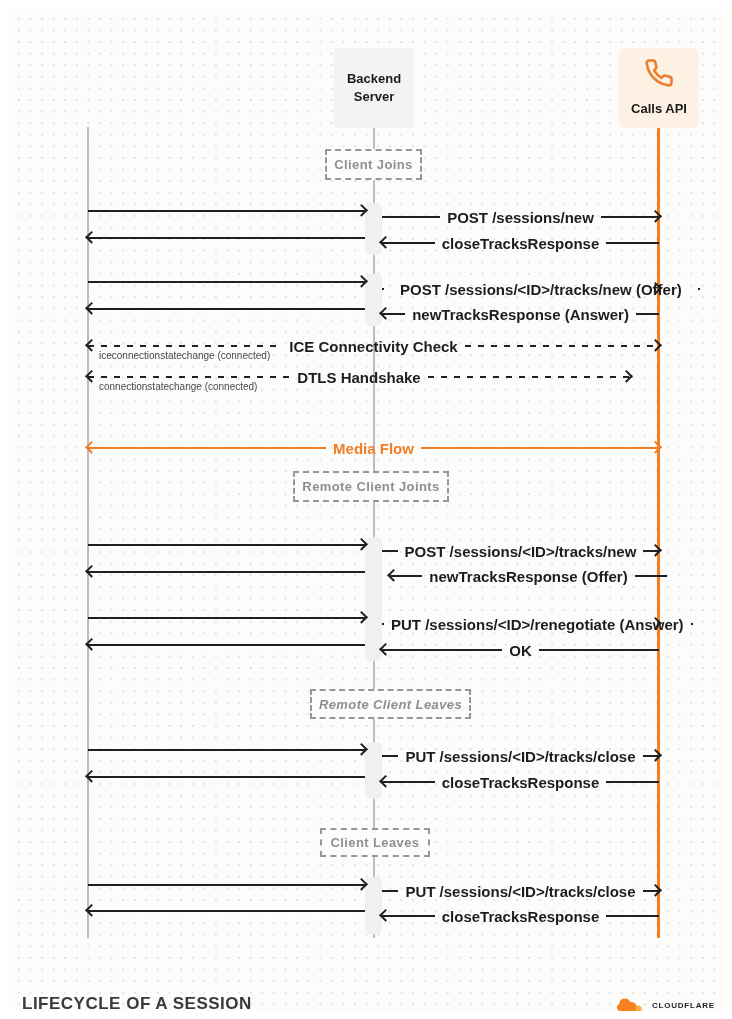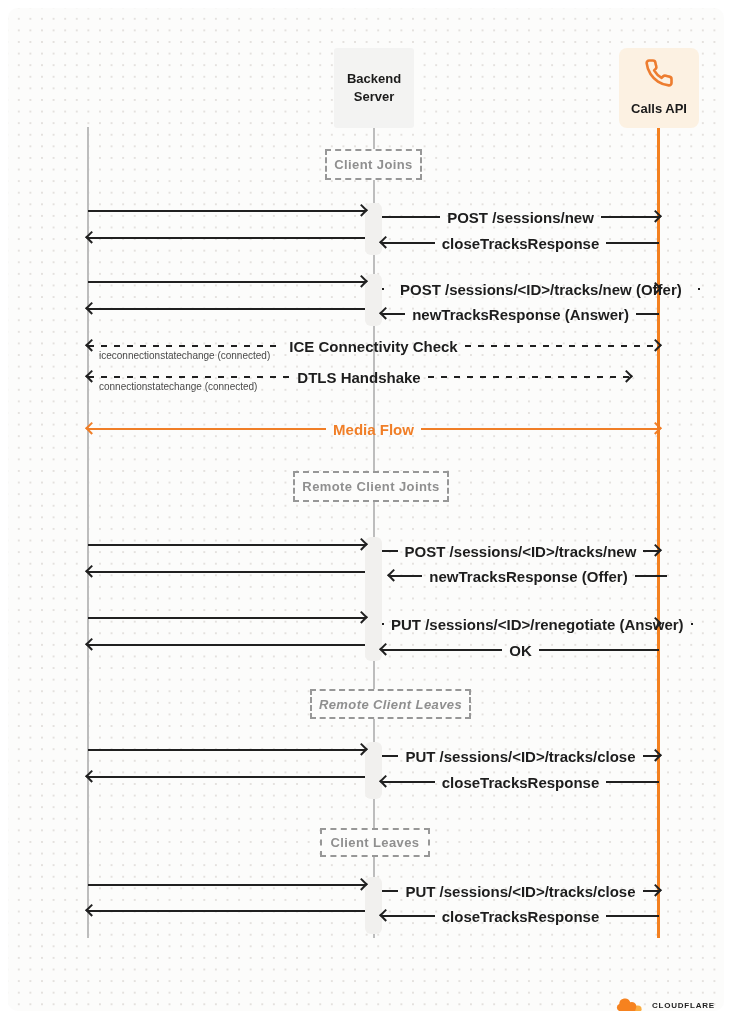--- a/index.html
+++ b/index.html
@@ -142,21 +142,21 @@
         <span class="sub">iceconnectionstatechange (connected)</span>
       </div>
       <div class="msg dashed" style="left: 80px; width: 542px; top: 355px;">
         <span class="ln"></span>
         <span class="lbl">DTLS Handshake</span>
         <span class="ln"></span>
         <span class="head r"></span>
         <span class="head l"></span>
         <span class="sub">connectionstatechange (connected)</span>
       </div>
-      <div class="msg orange" style="left: 80px; width: 571px; top: 407px;">
+      <div class="msg orange" style="left: 80px; width: 571px; top: 426px;">
         <span class="ln"></span>
         <span class="lbl">Media Flow</span>
         <span class="ln"></span>
         <span class="head r"></span>
         <span class="head l"></span>
       </div>
       <div class="msg" style="left: 80px; width: 277px; top: 523px;">
         <span class="ln"></span>
         <span class="head r"></span>
       </div>
@@ -231,20 +231,21 @@
         <span class="head l"></span>
       </div>
       <div class="msg" style="left: 374px; width: 277px; top: 894px;">
         <span class="ln"></span>
         <span class="lbl">closeTracksResponse</span>
         <span class="ln"></span>
         <span class="head l"></span>
       </div>
     </div>
 
+  <div id="title">LIFECYCLE OF A SESSION</div>
   <div id="brand">
     <span style="display:flex;">
       <svg width="26" height="15" viewBox="0 0 32 18">
         <path fill="#FBAD41" d="M27 9a4.5 4.5 0 0 1 4.5 4.5c0 .9-.3 1.8-.8 2.5H22l2-7h3z"></path>
         <path fill="#F6821F" d="M5.5 16A4.5 4.5 0 0 1 4 7.3 7 7 0 0 1 17.6 5 5.5 5.5 0 0 1 25 10.2c0 .3 0 .6-.1.9l-1.4 4.9H5.5z"></path>
       </svg>
     </span>
     <span class="brand-text">CLOUDFLARE</span>
   </div>
 </div>

